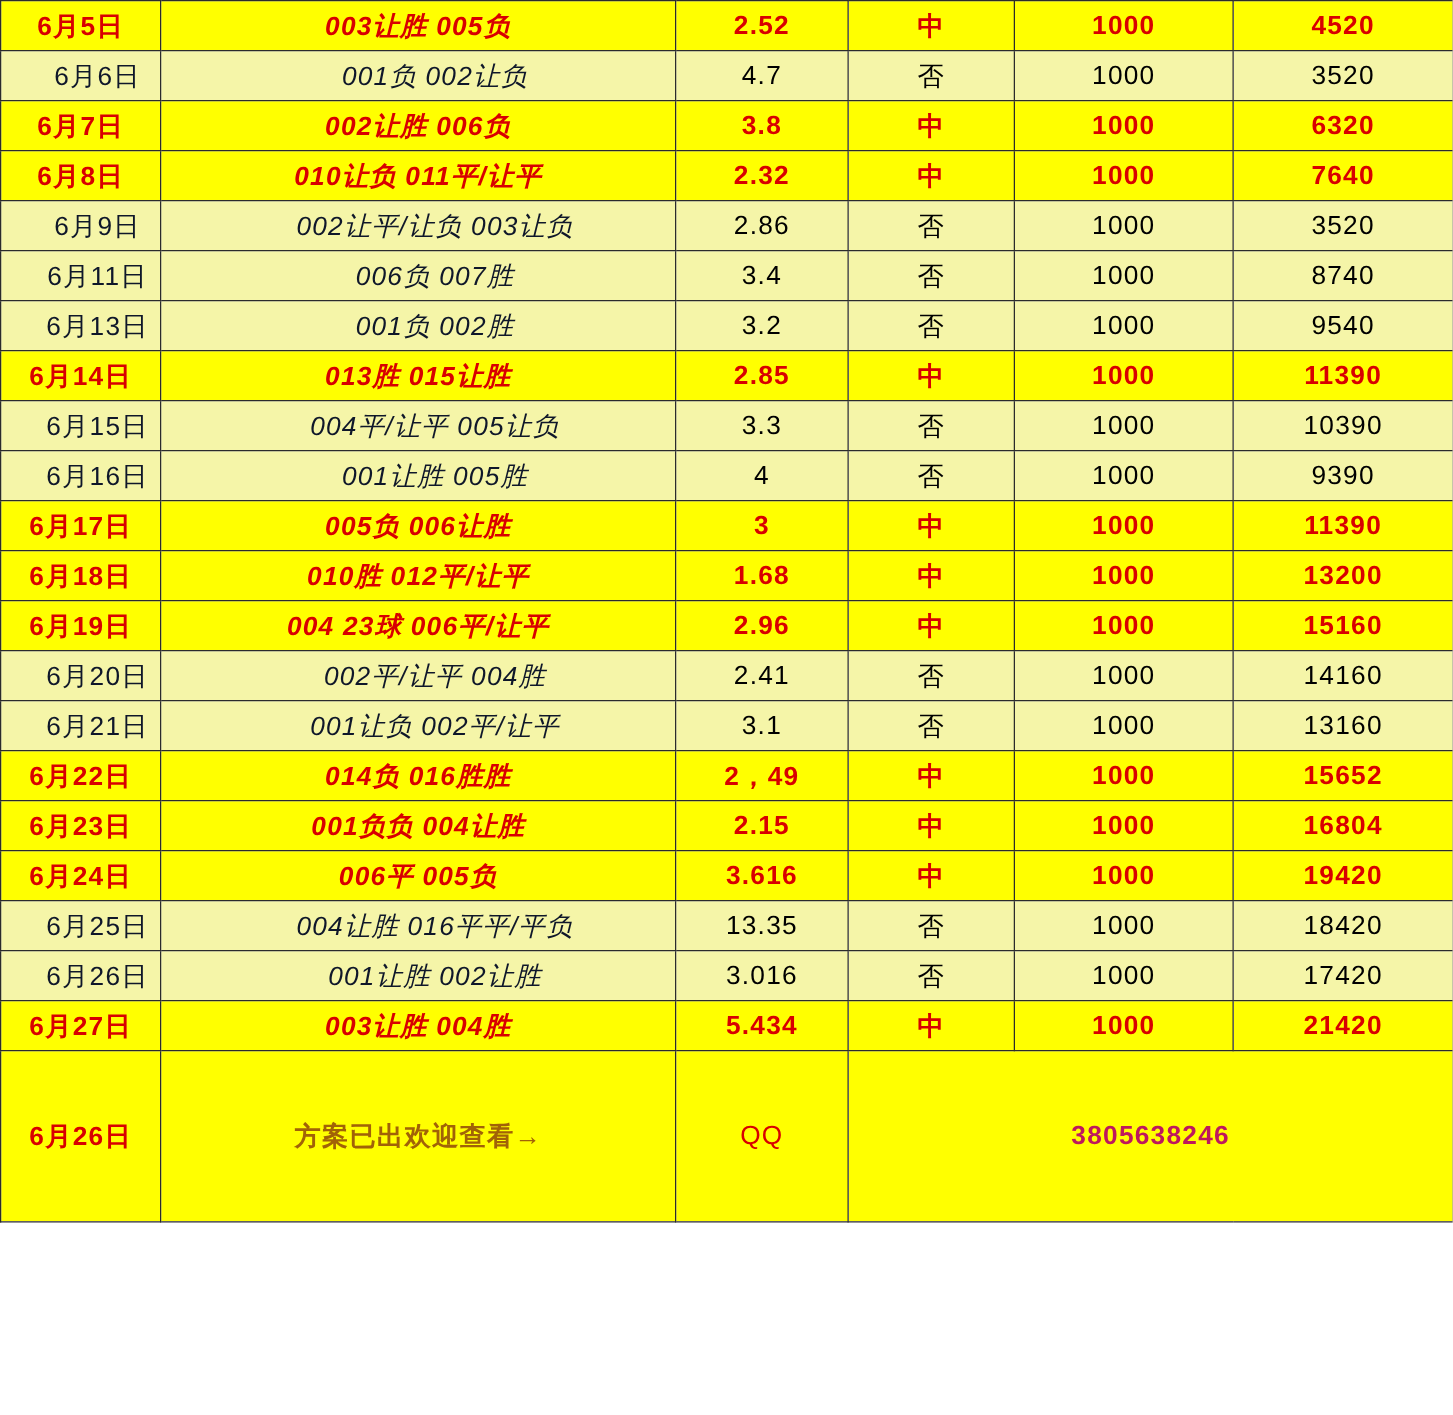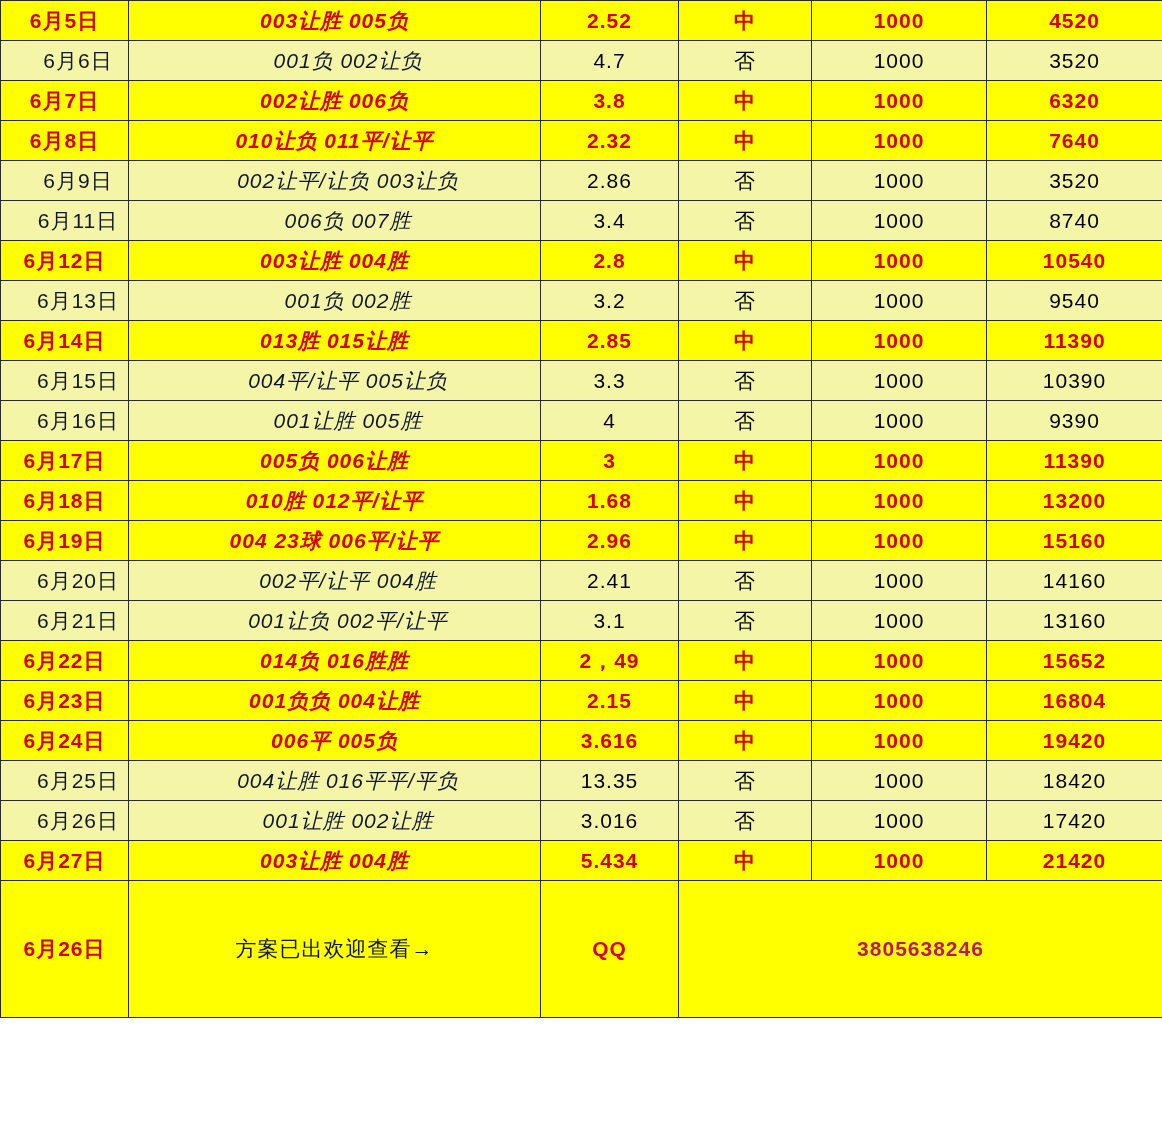--- a/index.html
+++ b/index.html
@@ -61,28 +61,28 @@
     background: #ffff00;
     height: 136px;
     border: 1px solid #2b2b2b;
   }
   td.promo-date {
     color: #d80000;
     font-weight: bold;
     font-size: 21px;
   }
   td.promo-msg {
-    color: #0f172a;
-    font-weight: normal;
+    color: #a16207;
+    font-weight: bold;
     font-size: 36px;
     letter-spacing: 2px;
   }
   td.promo-qq {
     color: #d80000;
-    font-weight: bold;
+    font-weight: normal;
     font-size: 36px;
   }
   td.promo-number {
     color: #be185d;
     font-weight: bold;
     font-size: 58px;
     letter-spacing: 1px;
   }
 </style>
 </head>
@@ -139,28 +139,20 @@
         <td class="cell-total">3520</td>
       </tr>
       <tr class="row-lose">
         <td class="cell-date">6月11日</td>
         <td class="cell-pick">006负  007胜</td>
         <td class="cell-odds">3.4</td>
         <td class="cell-hit">否</td>
         <td class="cell-stake">1000</td>
         <td class="cell-total">8740</td>
       </tr>
-      <tr class="row-win">
-        <td class="cell-date">6月12日</td>
-        <td class="cell-pick">003让胜  004胜</td>
-        <td class="cell-odds">2.8</td>
-        <td class="cell-hit">中</td>
-        <td class="cell-stake">1000</td>
-        <td class="cell-total">10540</td>
-      </tr>
       <tr class="row-lose">
         <td class="cell-date">6月13日</td>
         <td class="cell-pick">001负  002胜</td>
         <td class="cell-odds">3.2</td>
         <td class="cell-hit">否</td>
         <td class="cell-stake">1000</td>
         <td class="cell-total">9540</td>
       </tr>
       <tr class="row-win">
         <td class="cell-date">6月14日</td>

